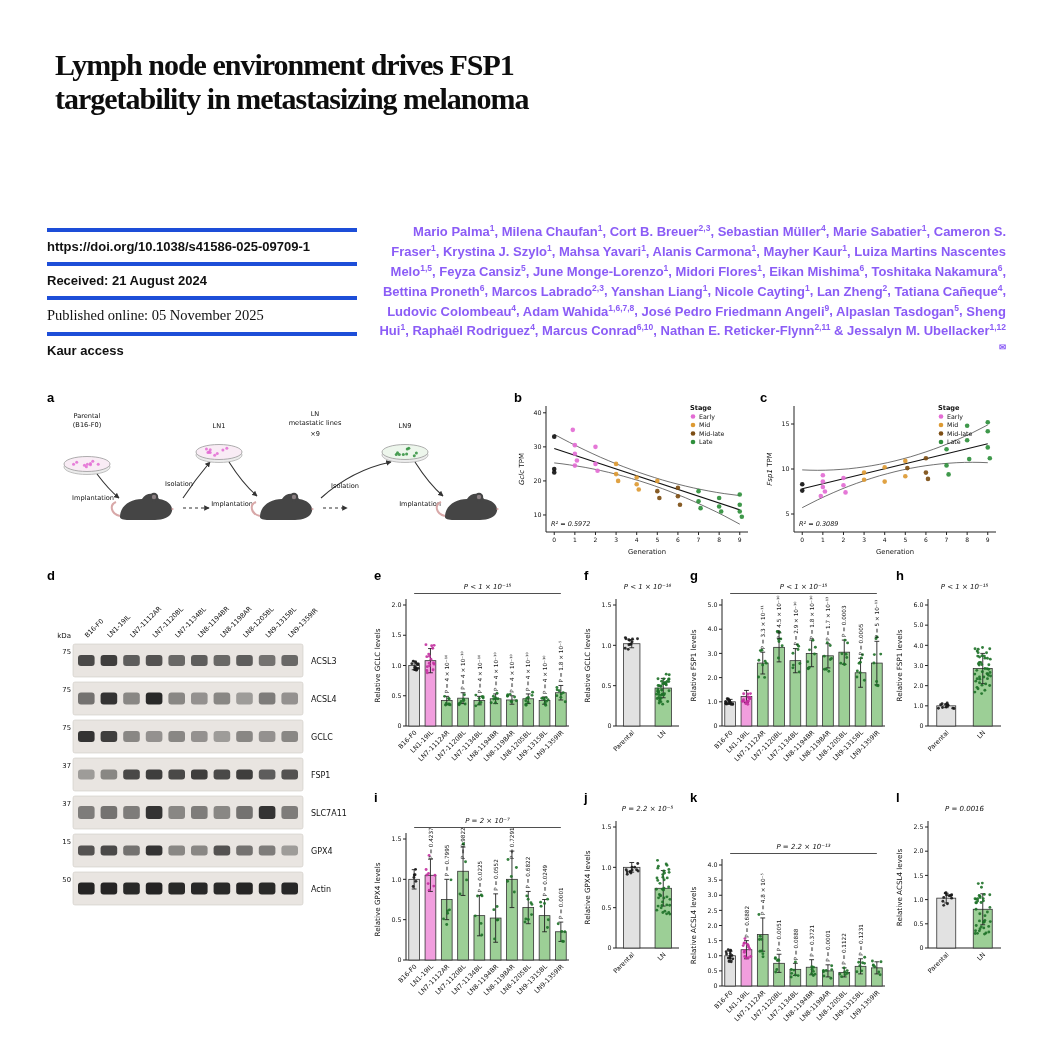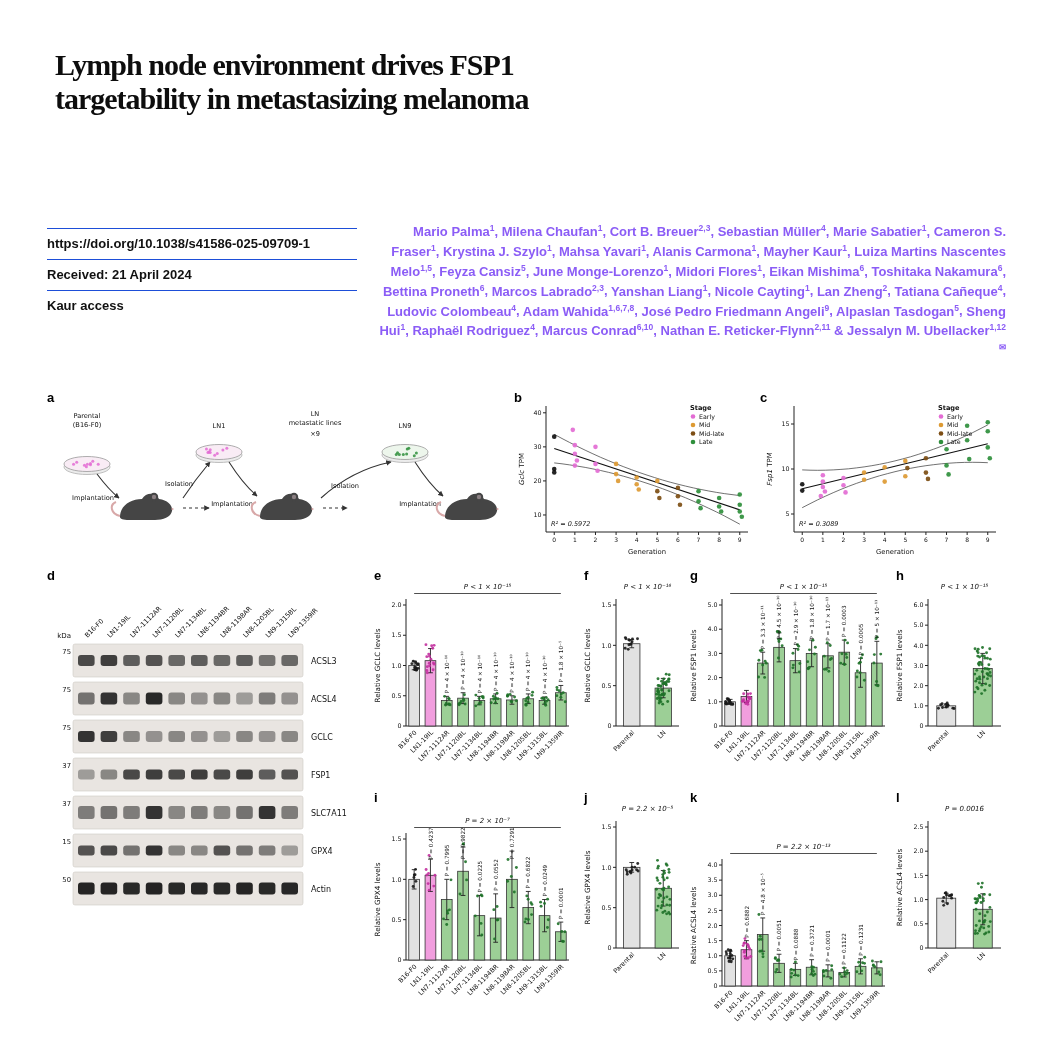--- a/index.html
+++ b/index.html
@@ -1,36 +1,37 @@
 <!DOCTYPE html>
 <html><head>
 <meta charset="utf-8">
 <style>
   html,body{margin:0;padding:0;background:#ffffff;}
   .page{position:relative;width:1044px;height:1044px;background:#fff;font-family:"Liberation Sans",sans-serif;color:#111;overflow:hidden;}
   .title{position:absolute;left:47px;top:40px;width:920px;margin:8px;font-family:"Liberation Serif",serif;font-weight:700;font-size:30px;line-height:1.12;letter-spacing:-1px;color:#0d0d0d;}
   .meta{position:absolute;left:47px;top:228px;width:310px;}
-  .meta-row{border-top:1px solid #1d4ed8;padding:7px 0 8px;font-size:13px;font-weight:700;color:#111;}
+  .meta-row{border-top:4px solid #1d4ed8;padding:7px 0 8px;font-size:13px;font-weight:700;color:#111;}
   .meta-row.serif{font-family:"Liberation Serif",serif;font-weight:400;font-size:14.5px;}
   .authors{position:absolute;left:374px;top:222px;width:632px;font-size:13px;font-weight:700;line-height:1.5;color:#8b5cf6;text-align:right;}
   .authors sup{font-size:8.5px;}
   .plabel{position:absolute;font-weight:700;font-size:13px;color:#000;}
   .mount{position:absolute;}
   svg{display:block;}
 </style>
 </head>
 <body>
 
 <div class="page">
 
   <h1 class="title"><span>Lymph node environment drives FSP1</span><br><span>targetability in metastasizing melanoma</span></h1>
 
   <div class="meta">
     <div class="meta-row">https://doi.org/10.1038/s41586-025-09709-1</div>
-    <div class="meta-row">Received: 21 April 2024</div>
+    <div class="meta-row">Received: 21 August 2024</div>
+    <div class="meta-row serif">Published online: 05 November 2025</div>
     <div class="meta-row">Kaur access</div>
   </div>
 
   <div class="authors"><span>Mario Palma<sup>1</sup></span>, <span>Milena Chaufan<sup>1</sup></span>, <span>Cort B. Breuer<sup>2,3</sup></span>, <span>Sebastian Müller<sup>4</sup></span>, <span>Marie Sabatier<sup>1</sup></span>, <span>Cameron S. Fraser<sup>1</sup></span>, <span>Krystina J. Szylo<sup>1</sup></span>, <span>Mahsa Yavari<sup>1</sup></span>, <span>Alanis Carmona<sup>1</sup></span>, <span>Mayher Kaur<sup>1</sup></span>, <span>Luiza Martins Nascentes Melo<sup>1,5</sup></span>, <span>Feyza Cansiz<sup>5</sup></span>, <span>June Monge-Lorenzo<sup>1</sup></span>, <span>Midori Flores<sup>1</sup></span>, <span>Eikan Mishima<sup>6</sup></span>, <span>Toshitaka Nakamura<sup>6</sup></span>, <span>Bettina Proneth<sup>6</sup></span>, <span>Marcos Labrado<sup>2,3</sup></span>, <span>Yanshan Liang<sup>1</sup></span>, <span>Nicole Cayting<sup>1</sup></span>, <span>Lan Zheng<sup>2</sup></span>, <span>Tatiana Cañeque<sup>4</sup></span>, <span>Ludovic Colombeau<sup>4</sup></span>, <span>Adam Wahida<sup>1,6,7,8</sup></span>, <span>José Pedro Friedmann Angeli<sup>9</sup></span>, <span>Alpaslan Tasdogan<sup>5</sup></span>, <span>Sheng Hui<sup>1</sup></span>, <span>Raphaël Rodriguez<sup>4</sup></span>, <span>Marcus Conrad<sup>6,10</sup></span>, <span>Nathan E. Reticker-Flynn<sup>2,11</sup></span> &amp; <span>Jessalyn M. Ubellacker<sup>1,12✉</sup></span></div>
 
   <div class="plabel" style="left:47px;top:390px">a</div>
   <div class="plabel" style="left:514px;top:390px">b</div>
   <div class="plabel" style="left:760px;top:390px">c</div>
   <div class="plabel" style="left:47px;top:568px">d</div>
   <div class="plabel" style="left:374px;top:568px">e</div>

